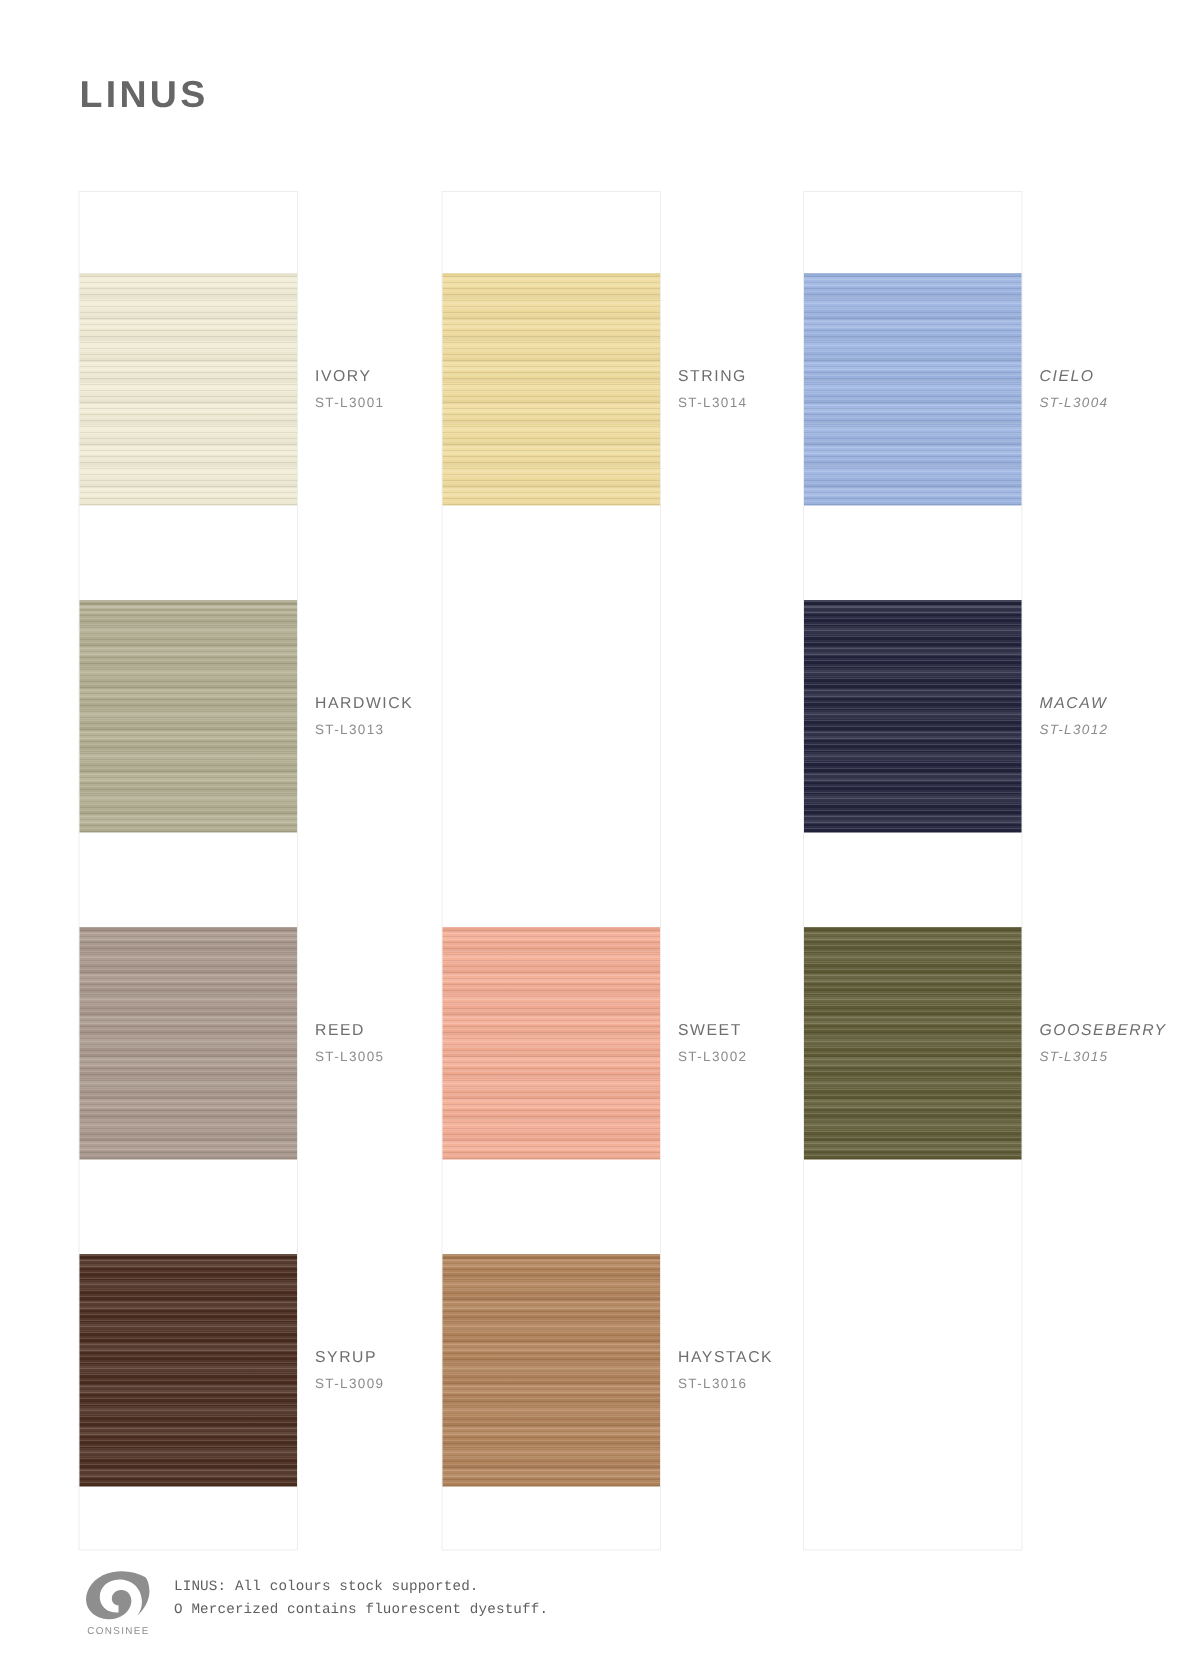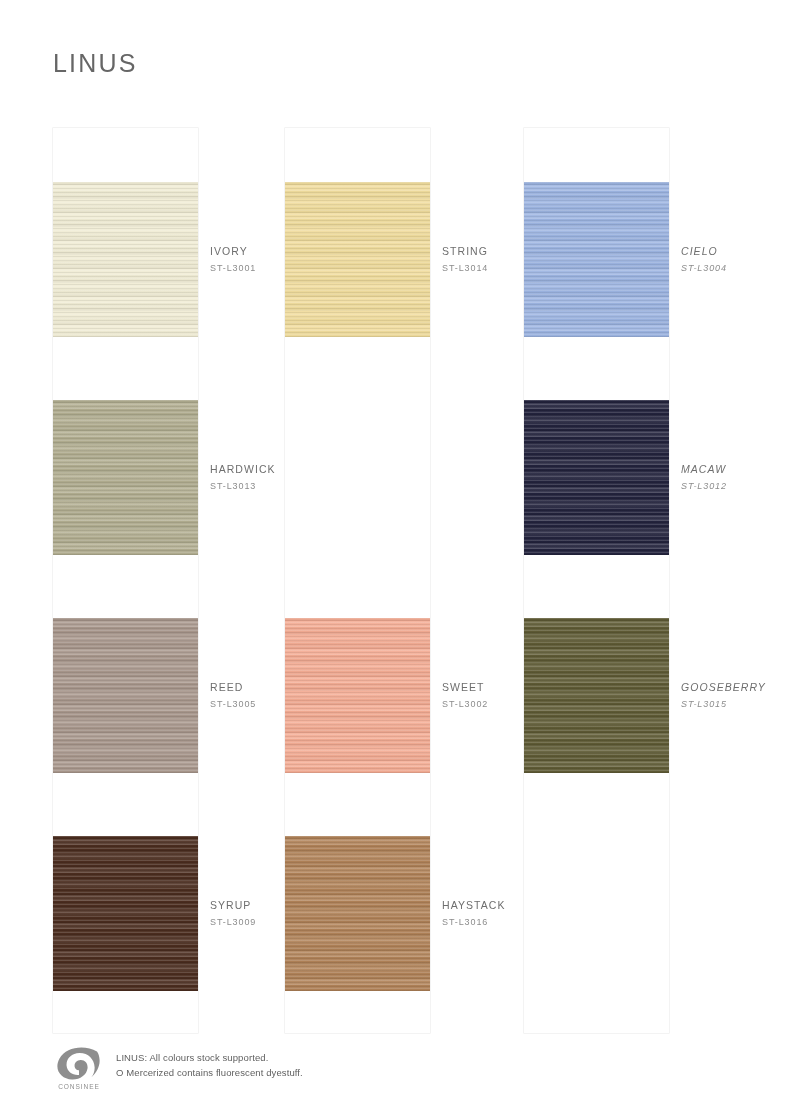--- a/index.html
+++ b/index.html
@@ -19,21 +19,21 @@
   
   #header {
     position: absolute;
     left: 53px;
     top: 48px;
     width: 700px;
   }
   #page-title {
     font-size: 25px;
     letter-spacing: 2.2px;
-    font-weight: 400;
+    font-weight: 700;
     color: #666666;
     margin: 0;
     line-height: 30px;
   }
   #page-subtitle {
     font-size: 9.5px;
     letter-spacing: 0.15px;
     color: #6b6b6b;
     margin: 0;
     padding-top: 11px;
@@ -50,22 +50,22 @@
   }
   .column {
     position: absolute;
     top: 0;
     width: 145px;
     height: 905px;
     background: #ffffff;
     box-shadow: 0 0 0 0.6px #ebebeb;
   }
   .col-0 { left: 53px; }
-  .col-1 { left: 285px; }
-  .col-2 { left: 524px; font-style: italic; }
+  .col-1 { left: 295px; }
+  .col-2 { left: 536px; font-style: italic; }
 
   .swatch-cell {
     position: absolute;
     left: 0;
     width: 145px;
     height: 155px;
   }
   .cell-0 { top: 54px; }
   .cell-1 { top: 272px; }
   .cell-2 { top: 490px; }
@@ -141,20 +141,21 @@
   #footer-text {
     padding-left: 11px;
     padding-top: 4px;
   }
   .footer-line {
     font-size: 9.5px;
     letter-spacing: 0.1px;
     color: #5f5f5f;
     line-height: 15px;
     display: block;
+    font-family: Liberation Mono, monospace;
   }
 </style>
 </head>
 <body>
 
 <div id="header">
   <h1 id="page-title">LINUS</h1>
 </div>
 
 <div id="grid">

